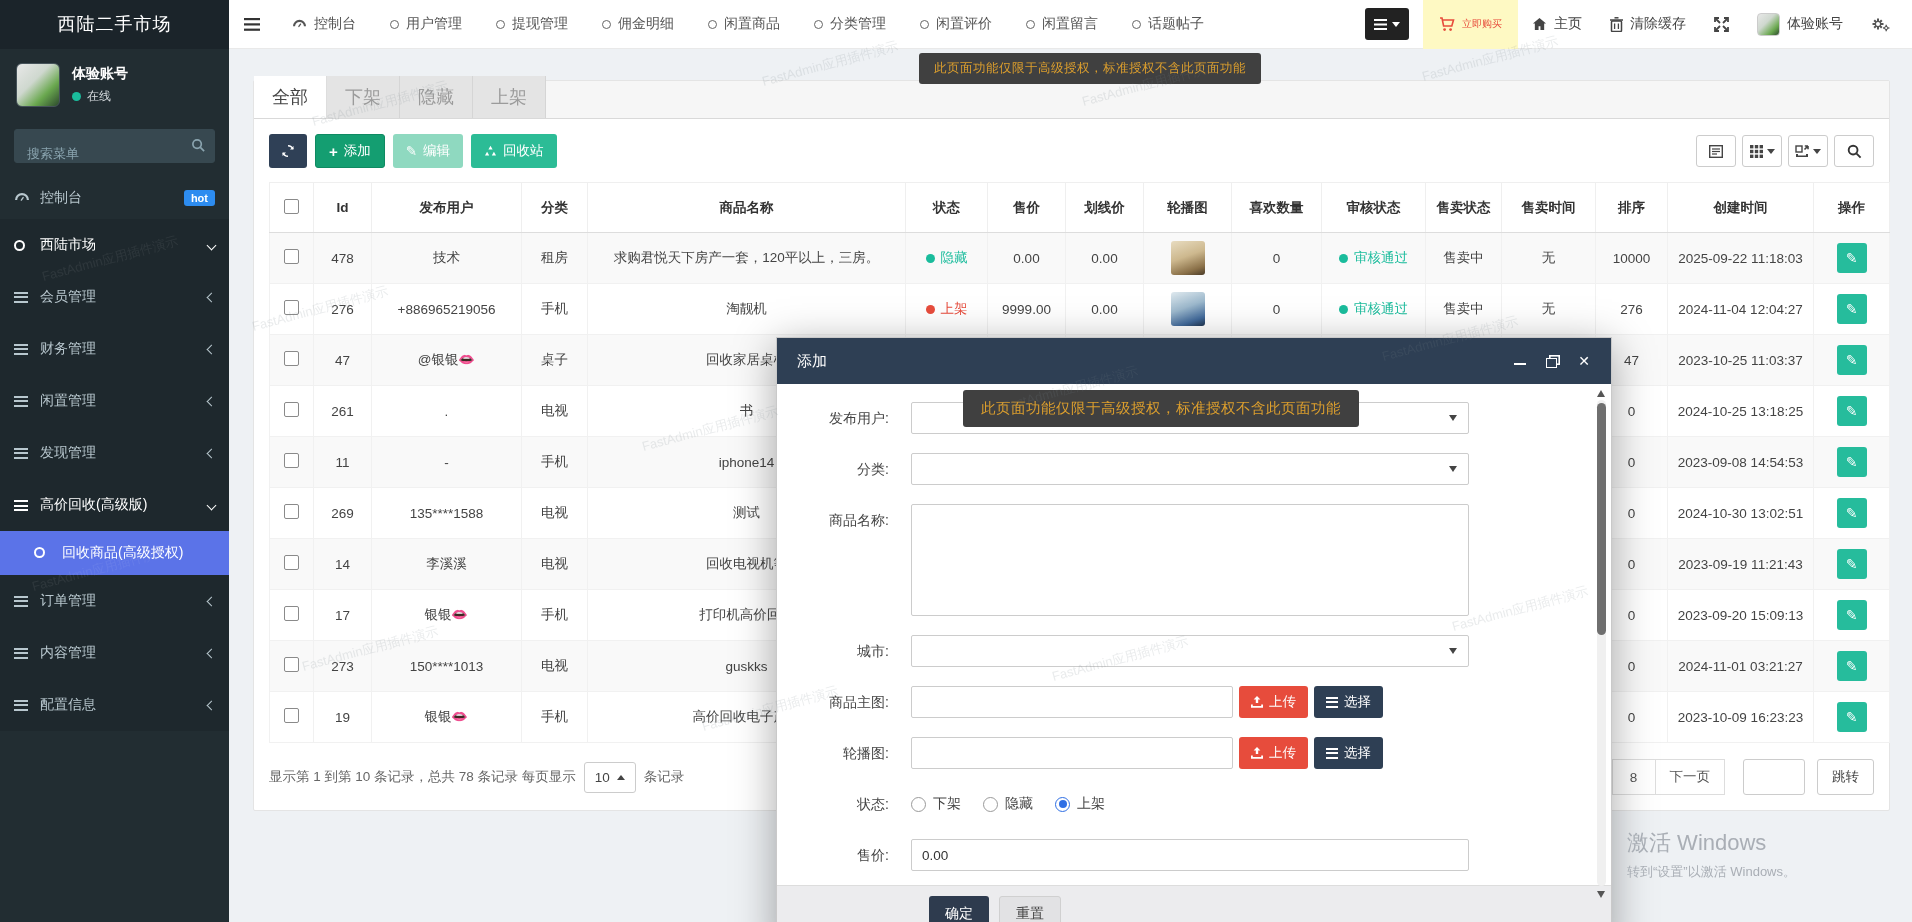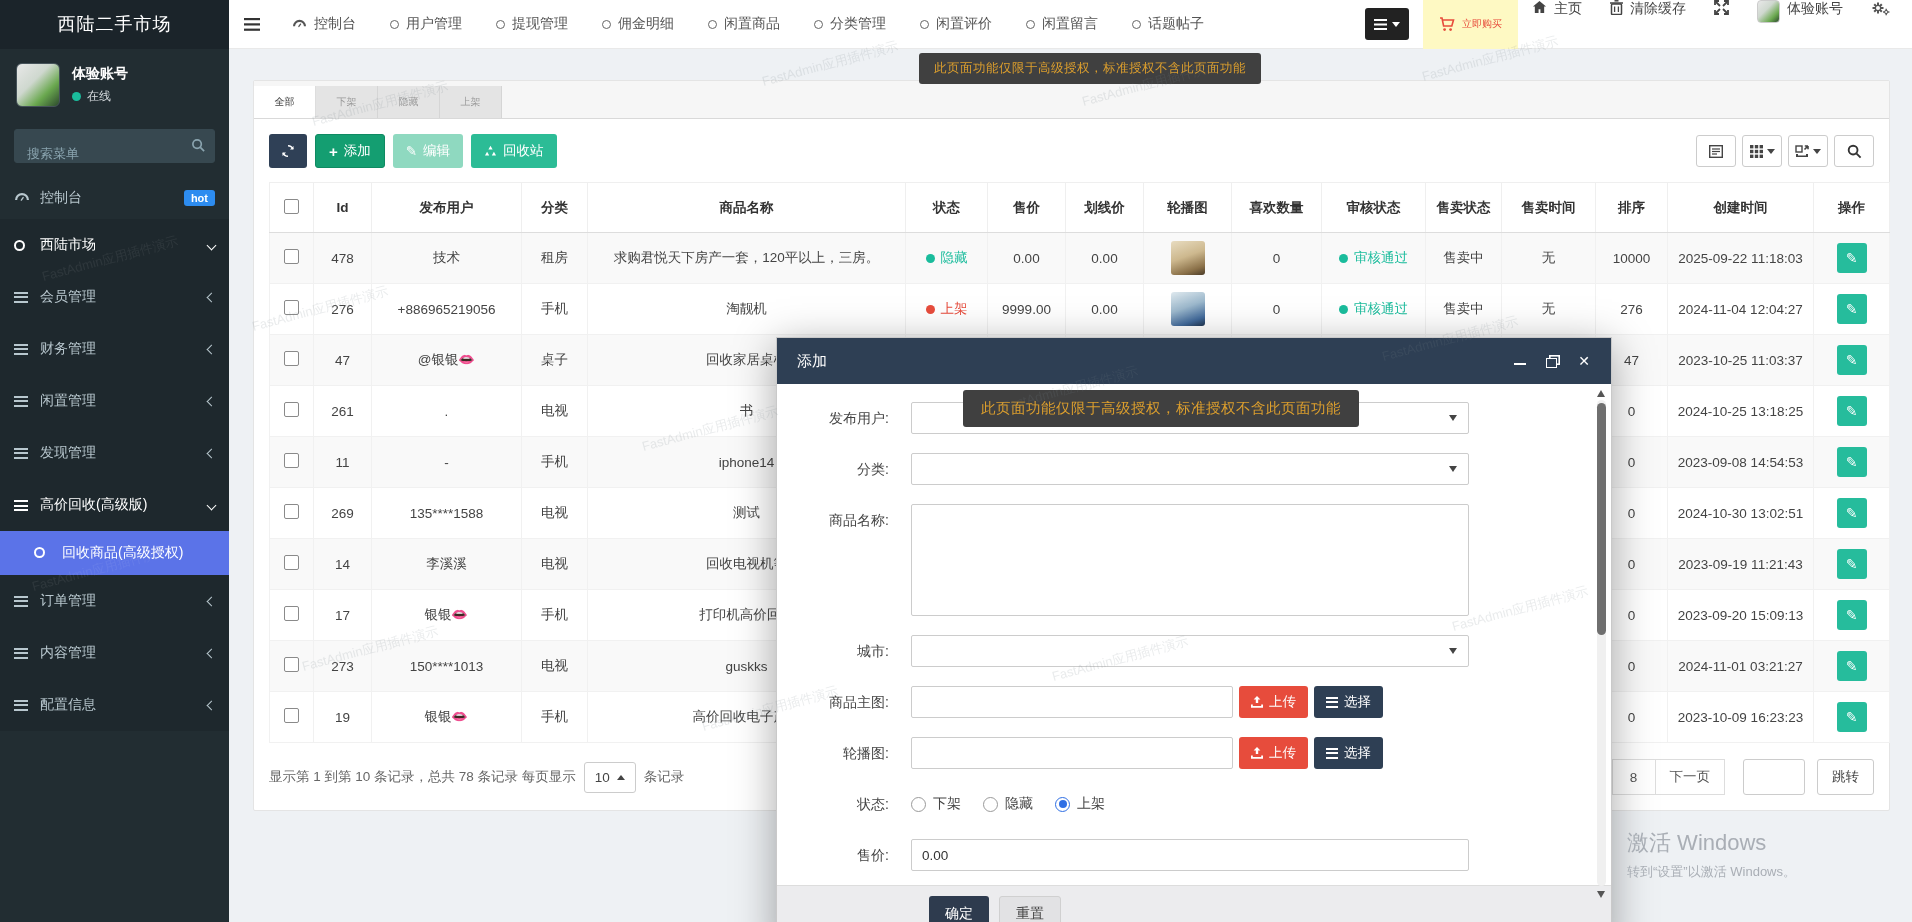--- a/index.html
+++ b/index.html
@@ -40,30 +40,30 @@
   .navbar { position:absolute; left:229px; top:0; right:0; height:49px; background:#fff; border-bottom:1px solid #e9e9e9; display:flex; align-items:center; z-index:20; }
   .nav-toggle { width:46px; height:49px; display:flex; align-items:center; justify-content:center; color:#333; cursor:pointer; }
   .nav-links { display:flex; align-items:center; height:100%; }
   .nav-link { display:flex; align-items:center; gap:7px; padding:0 17px; height:100%; color:#555; font-size:14px; cursor:pointer; }
   .nav-link .ring { width:9px; height:9px; border-width:1.6px; color:#666; }
   .nav-right { margin-left:auto; display:flex; align-items:center; height:100%; }
   .btn-dark-menu { background:#222; color:#fff; width:44px; height:32px; border-radius:3px; display:flex; align-items:center; justify-content:center; gap:5px; margin-right:14px; cursor:pointer; }
   .caret-down { width:0; height:0; border-left:4px solid transparent; border-right:4px solid transparent; border-top:5px solid currentColor; display:inline-block; }
   .caret-up { width:0; height:0; border-left:4px solid transparent; border-right:4px solid transparent; border-bottom:5px solid #444; display:inline-block; }
   .buy-now { background:#fef9c3; color:#e74c3c; height:49px; display:flex; align-items:center; gap:7px; padding:0 16px; font-size:10px; cursor:pointer; }
-  .nav-item { display:flex; align-items:flex-start; gap:7px; padding:0 14px; height:100%; color:#444; font-size:14px; cursor:pointer; }
+  .nav-item { display:flex; align-items:center; gap:7px; padding:0 14px; height:100%; color:#444; font-size:14px; cursor:pointer; }
   .mini-avatar { width:23px; height:23px; border-radius:4px; background:linear-gradient(135deg,#e8e8e8 0%,#cfd8cf 40%,#6aa84f 75%,#2d4a2d 100%); border:1px solid #ccc; }
 
   
   .content { position:absolute; left:229px; top:49px; right:0; bottom:0; background:#eef1f4; }
   .ribbon { background:#404040; color:#dd9f2d; border-radius:3px; white-space:nowrap; }
   .page-ribbon { position:absolute; top:4px; left:690px; font-size:12.5px; padding:7px 15px; letter-spacing:.5px; z-index:5; }
   .panel { position:absolute; left:24px; right:22px; top:31px; background:#fff; border:1px solid #e4e4e4; border-radius:2px; }
   .tabbar { background:#f6f6f6; border-bottom:1px solid #d9d9d9; display:flex; padding:0 0 0 0; height:38px; align-items:flex-end; }
-  .tab { min-width:62px; text-align:center; padding:9px 18px; font-size:10px; color:#9b9b9b; background:#e4e4e4; border-right:1px solid #d5d5d5; cursor:pointer; }
+  .tab { min-width:62px; text-align:center; padding:9px 18px; font-size:18px; color:#9b9b9b; background:#e4e4e4; border-right:1px solid #d5d5d5; cursor:pointer; }
   .tab.active { background:#fff; color:#444; border-right:1px solid #ddd; }
   .panel-body { padding:15px; }
   .toolbar { display:flex; align-items:center; }
   .tb-left { display:flex; gap:8px; }
   .btn { border:none; border-radius:3px; font-size:13.5px; display:inline-flex; align-items:center; gap:6px; cursor:pointer; font-family:inherit; }
   .btn-refresh { background:#2f4056; color:#fff; width:38px; height:34px; justify-content:center; }
   .btn-add { background:#149e71; color:#fff; height:34px; padding:0 13px; border:1px solid #0f8a62; }
   .btn-editbar { background:#8fd9c0; color:#fff; height:34px; padding:0 13px; }
   .btn-recycle { background:#2cbc96; color:#fff; height:34px; padding:0 13px; }
   .tb-right { margin-left:auto; display:flex; gap:6px; }

